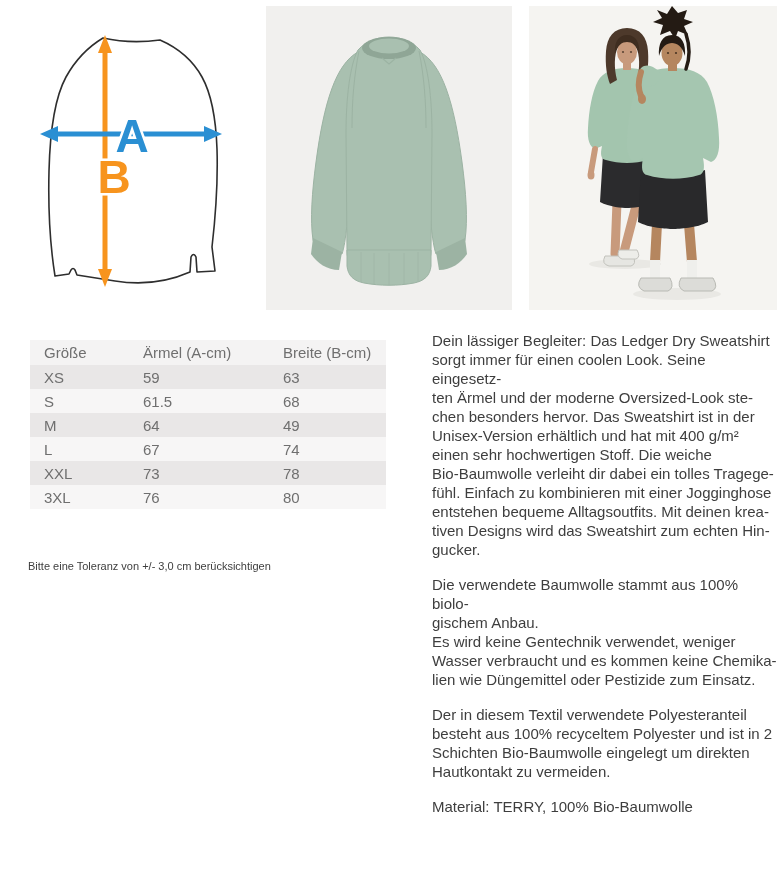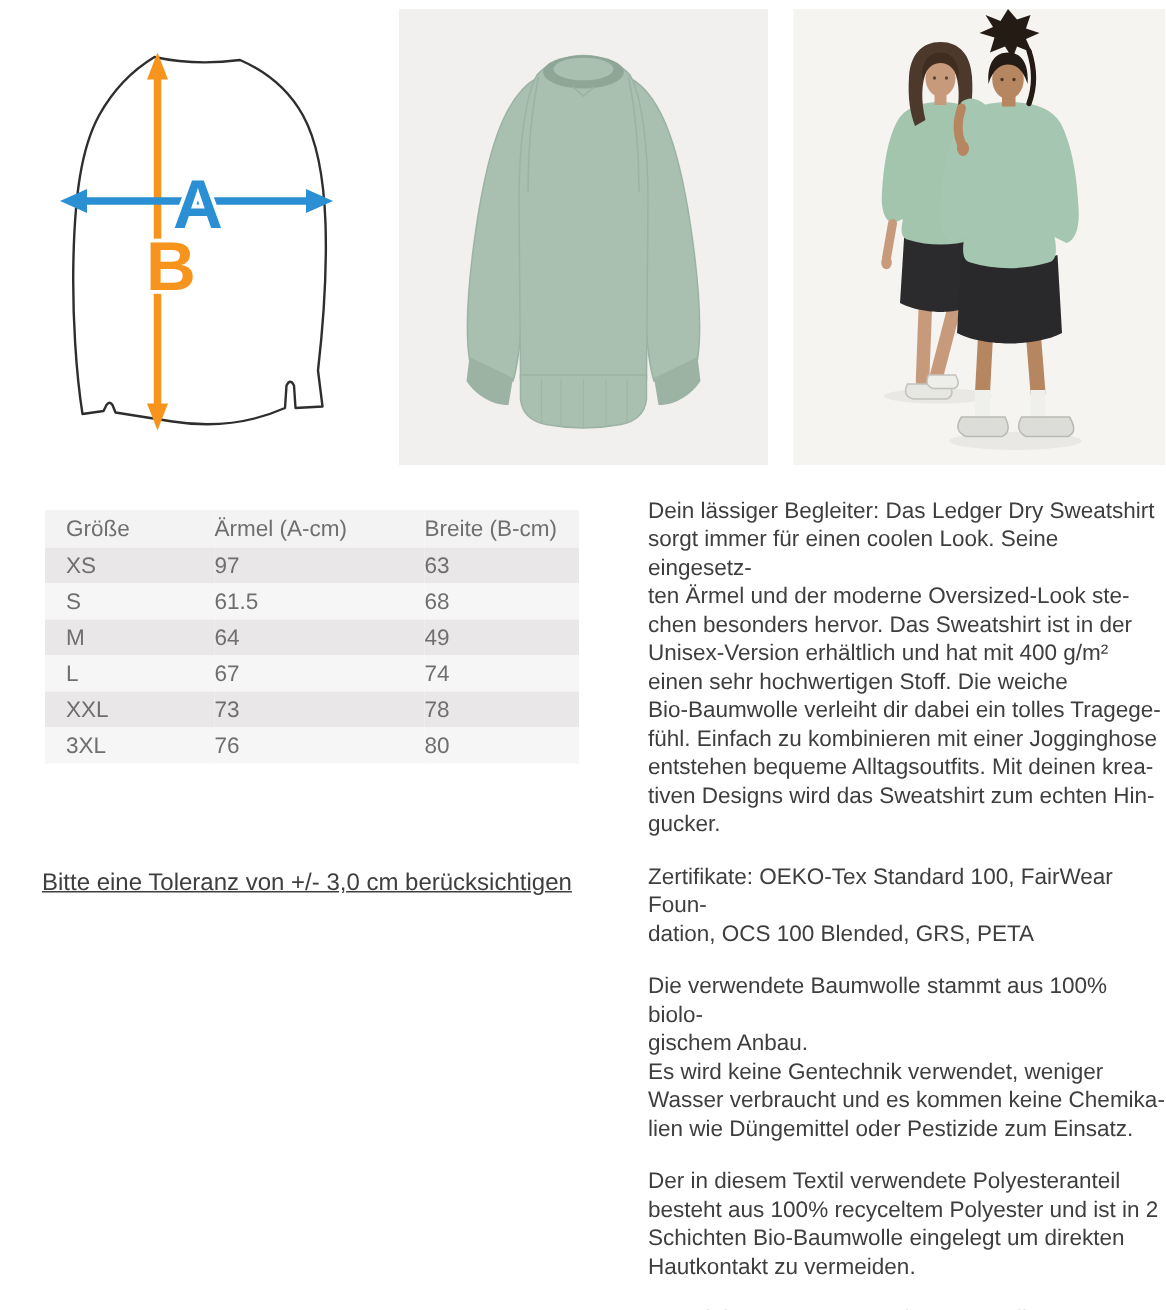--- a/index.html
+++ b/index.html
@@ -30,21 +30,21 @@
   .size-table th,.size-table td{
     font-weight:400;text-align:left;padding:0 0 0 0;vertical-align:middle;
   }
   .size-table th{height:25px;background:var(--table_header_bg);}
   .size-table td{height:24px;}
   .size-table th:first-child,.size-table td:first-child{padding-left:14px;}
   .size-table tbody tr:nth-child(odd) td{background:var(--table_row_dark);}
   .size-table tbody tr:nth-child(even) td{background:var(--table_row_light);}
 
   .tolerance-note{
-    left:28px;top:580px;font-size:16px;color:var(--body_text);white-space:nowrap;text-decoration:underline;
+    left:28px;top:560px;font-size:11px;color:var(--body_text);white-space:nowrap;
   }
 
   
   .description{left:415px;top:331px;width:362px;}
   .description p{
     margin:0 0 16px 17px;font-size:15px;line-height:19px;color:var(--body_text);
     white-space:pre-line;
   }
 </style>
 </head>
@@ -196,21 +196,21 @@
     <thead>
       <tr>
         <th>Größe</th>
         <th>Ärmel (A-cm)</th>
         <th>Breite (B-cm)</th>
       </tr>
     </thead>
     <tbody>
       <tr>
         <td>XS</td>
-        <td>97</td>
+        <td>59</td>
         <td>63</td>
       </tr>
       <tr>
         <td>S</td>
         <td>61.5</td>
         <td>68</td>
       </tr>
       <tr>
         <td>M</td>
         <td>64</td>
@@ -242,22 +242,20 @@
 sorgt immer für einen coolen Look. Seine eingesetz-
 ten Ärmel und der moderne Oversized-Look ste-
 chen besonders hervor. Das Sweatshirt ist in der
 Unisex-Version erhältlich und hat mit 400 g/m²
 einen sehr hochwertigen Stoff. Die weiche
 Bio-Baumwolle verleiht dir dabei ein tolles Tragege-
 fühl. Einfach zu kombinieren mit einer Jogginghose
 entstehen bequeme Alltagsoutfits. Mit deinen krea-
 tiven Designs wird das Sweatshirt zum echten Hin-
 gucker.</p>
-  <p>Zertifikate: OEKO-Tex Standard 100, FairWear Foun-
-dation, OCS 100 Blended, GRS, PETA</p>
   <p>Die verwendete Baumwolle stammt aus 100% biolo-
 gischem Anbau.
 Es wird keine Gentechnik verwendet, weniger
 Wasser verbraucht und es kommen keine Chemika-
 lien wie Düngemittel oder Pestizide zum Einsatz.</p>
   <p>Der in diesem Textil verwendete Polyesteranteil
 besteht aus 100% recyceltem Polyester und ist in 2
 Schichten Bio-Baumwolle eingelegt um direkten
 Hautkontakt zu vermeiden.</p>
   <p>Material: TERRY, 100% Bio-Baumwolle</p>

